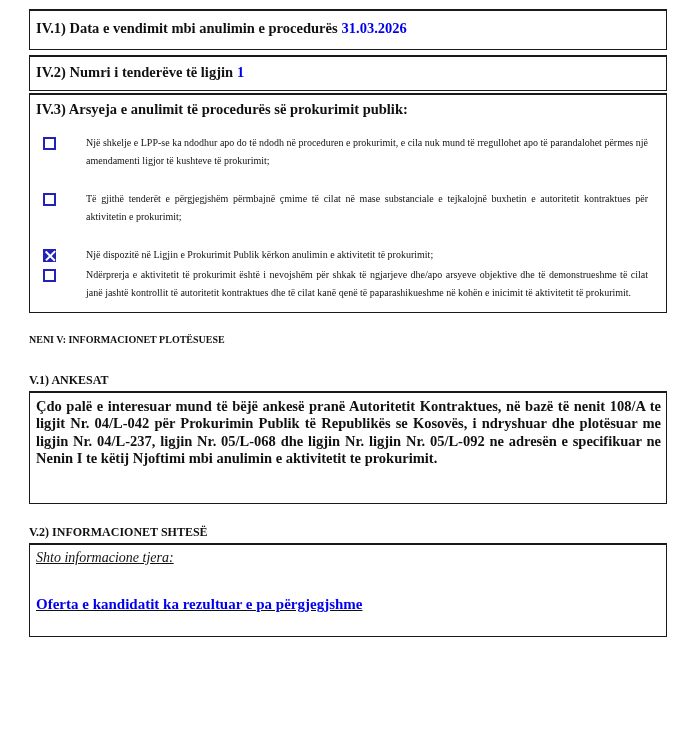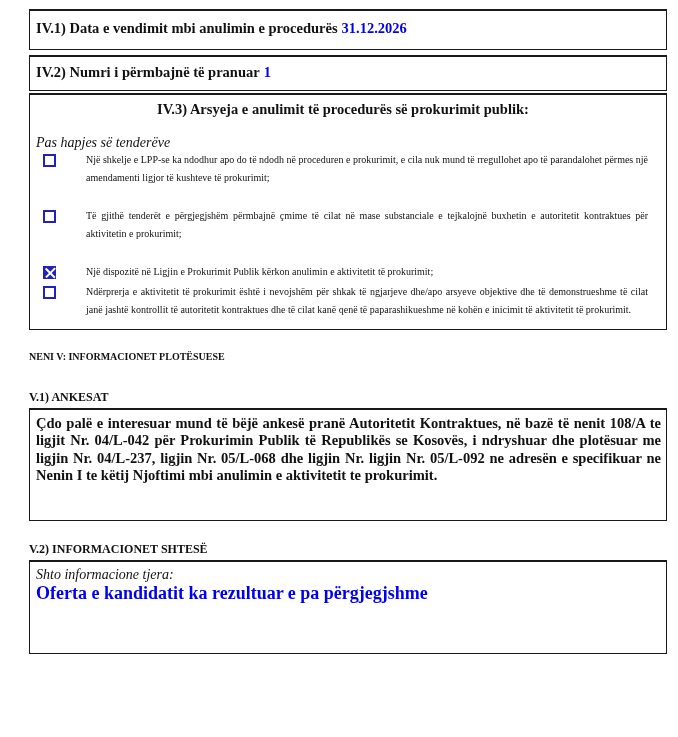--- a/index.html
+++ b/index.html
@@ -24,27 +24,26 @@
   .rowbox {
     border: 1px solid var(--line);
     border-top-width: 2px;
     width: 638px;
     background: #fff;
   }
   .box-iv1 { padding: 8px 8px 12px 6px; margin-bottom: 5px; }
   .box-iv2 { padding: 6px 8px 9px 6px;  margin-bottom: 2px; }
   .box-iv3 { padding: 6px 16px 11px 6px; margin-bottom: 17px; }
   .box-v1  { padding: 5px 5px 6px 6px;  margin-bottom: 20px; min-height: 113px; }
-  .box-v2  { padding: 4px 8px 6px 6px;  min-height: 94px; }
+  .box-v2  { padding: 4px 8px 6px 6px;  min-height: 94px; text-decoration: underline; }
 
   .hdr {
     font-weight: bold;
     font-size: 14.5px;
     line-height: 17px;
-    text-align: center;
   }
   .value-blue {
     color: var(--blue);
     font-weight: bold;
     font-size: 14.5px;
   }
 
   .section-title { margin-bottom: 16px; }
 
   .group-label {
@@ -111,45 +110,45 @@
     margin: 0;
   }
   .v2-label {
     font-style: italic;
     font-size: 14px;
     line-height: 18px;
   }
   .v2-value {
     color: var(--blue);
     font-weight: bold;
-    font-size: 18px;
+    font-size: 15px;
     line-height: 18px;
+    margin-top: 28px;
   }
   .group-block { margin-bottom: 0; }
 </style>
 </head>
 <body>
 
 <div class="page">
 
   <div class="rowbox box-iv1">
     <span class="hdr">IV.1) Data e vendimit mbi anulimin e procedurës</span>
-    <span class="value-blue">31.12.2026</span>
+    <span class="value-blue">31.03.2026</span>
   </div>
 
   <div class="rowbox box-iv2">
-    <span class="hdr">IV.2) Numri i përmbajnë të pranuar</span>
+    <span class="hdr">IV.2) Numri i tenderëve të ligjin</span>
     <span class="value-blue">1</span>
   </div>
 
   <div class="rowbox box-iv3">
     <div class="hdr section-title">IV.3) Arsyeja e anulimit të procedurës së prokurimit publik:</div>
 
     <div class="group-block">
-      <div class="group-label">Pas hapjes së tenderëve</div>
 
       <div class="option">
         <span class="cb-cell">
           <span class="checkbox"></span>
         </span>
         <span class="opt-text">Një shkelje e LPP-se ka ndodhur apo do të ndodh në proceduren e prokurimit, e cila nuk mund të rregullohet apo të parandalohet përmes një amendamenti ligjor të kushteve të prokurimit;</span>
       </div>
 
       <div class="option">
         <span class="cb-cell">

